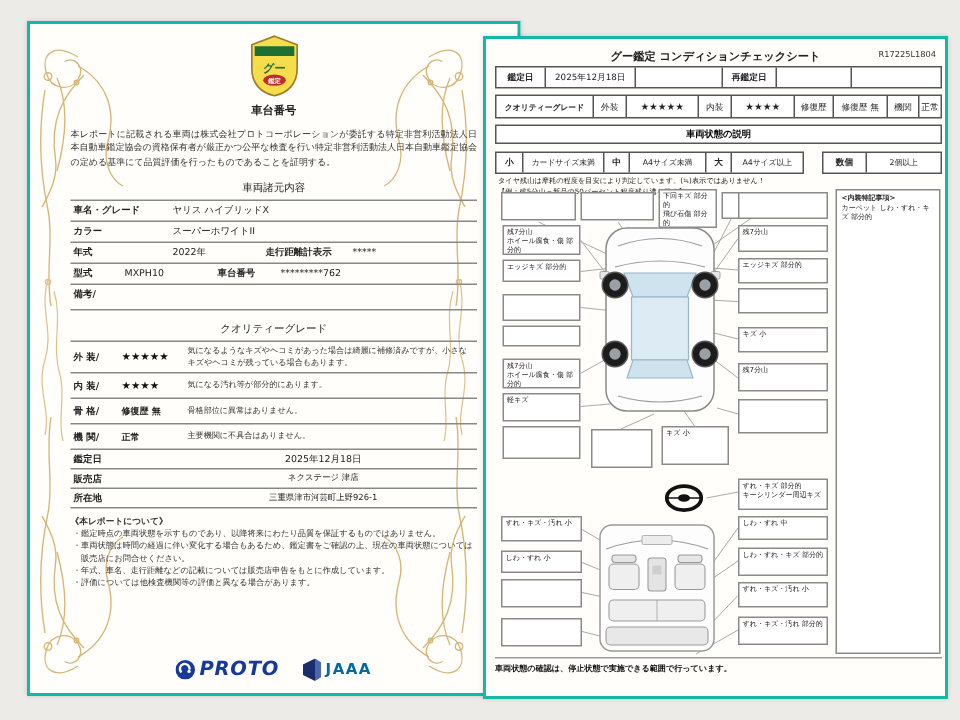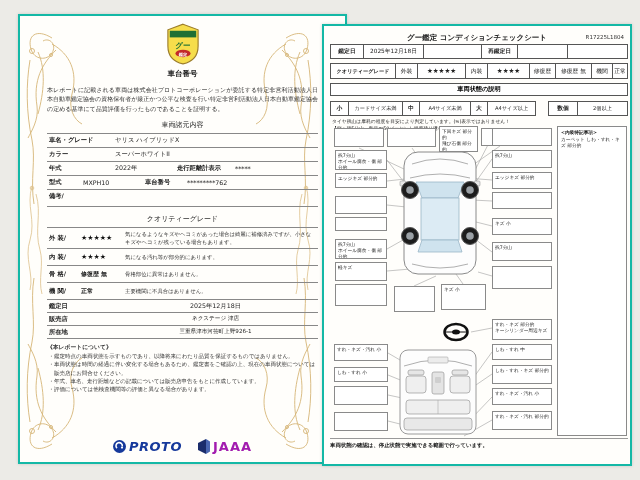--- a/index.html
+++ b/index.html
@@ -32,21 +32,21 @@
   .lp-irow { display:flex; align-items:center; border-top:1px solid #888; min-height:13px; padding:0 2px; }
   .lp-ilabel { width:66px; font-weight:bold; flex:none; font-size:6.3px; }
   .lp-ivalue { flex:1; text-align:center; font-size:6.3px; }
   .lp-ivalue.small { font-size:5.6px; }
   .lp-about { width:100%; margin-top:4px; color:#333; }
   .lp-about-h { font-size:5.8px; font-weight:bold; }
   .lp-about-item { font-size:5.5px; line-height:1.5; padding-left:7px; text-indent:-5.5px; }
   .lp-logos { margin-top:auto; display:flex; align-items:center; gap:16px; padding-bottom:2px; }
   .logo { display:flex; align-items:center; gap:3px; }
   .proto-text { font-size:13px; font-weight:800; font-style:italic; color:#16399b; letter-spacing:.5px; }
-  .jaaa-text { font-size:13px; font-weight:800; color:#a21caf; letter-spacing:1px; }
+  .jaaa-text { font-size:10px; font-weight:800; color:#0369a1; letter-spacing:1px; }
 
   
   .right-page { left:322px; top:24px; width:310px; height:442px; }
   .rp-title { position:absolute; top:7px; left:0; width:100%; text-align:center; font-size:7.5px; font-weight:bold; color:#222; }
   .rp-ref { position:absolute; top:8px; right:6px; font-size:5.5px; color:#333; }
   .rtable { position:absolute; display:flex; border:1px solid #555; background:#fff; }
   .cell { display:flex; align-items:center; justify-content:center; border-left:1px solid #555; font-size:5.8px; color:#222; text-align:center; overflow:hidden; }
   .cell:first-child { border-left:none; }
   .cell.b { font-weight:bold; }
   .rp-band { position:absolute; left:6px; top:57px; width:298px; height:13px; border:1px solid #555; display:flex; align-items:center; justify-content:center; font-size:6.2px; font-weight:bold; background:#fff; }

